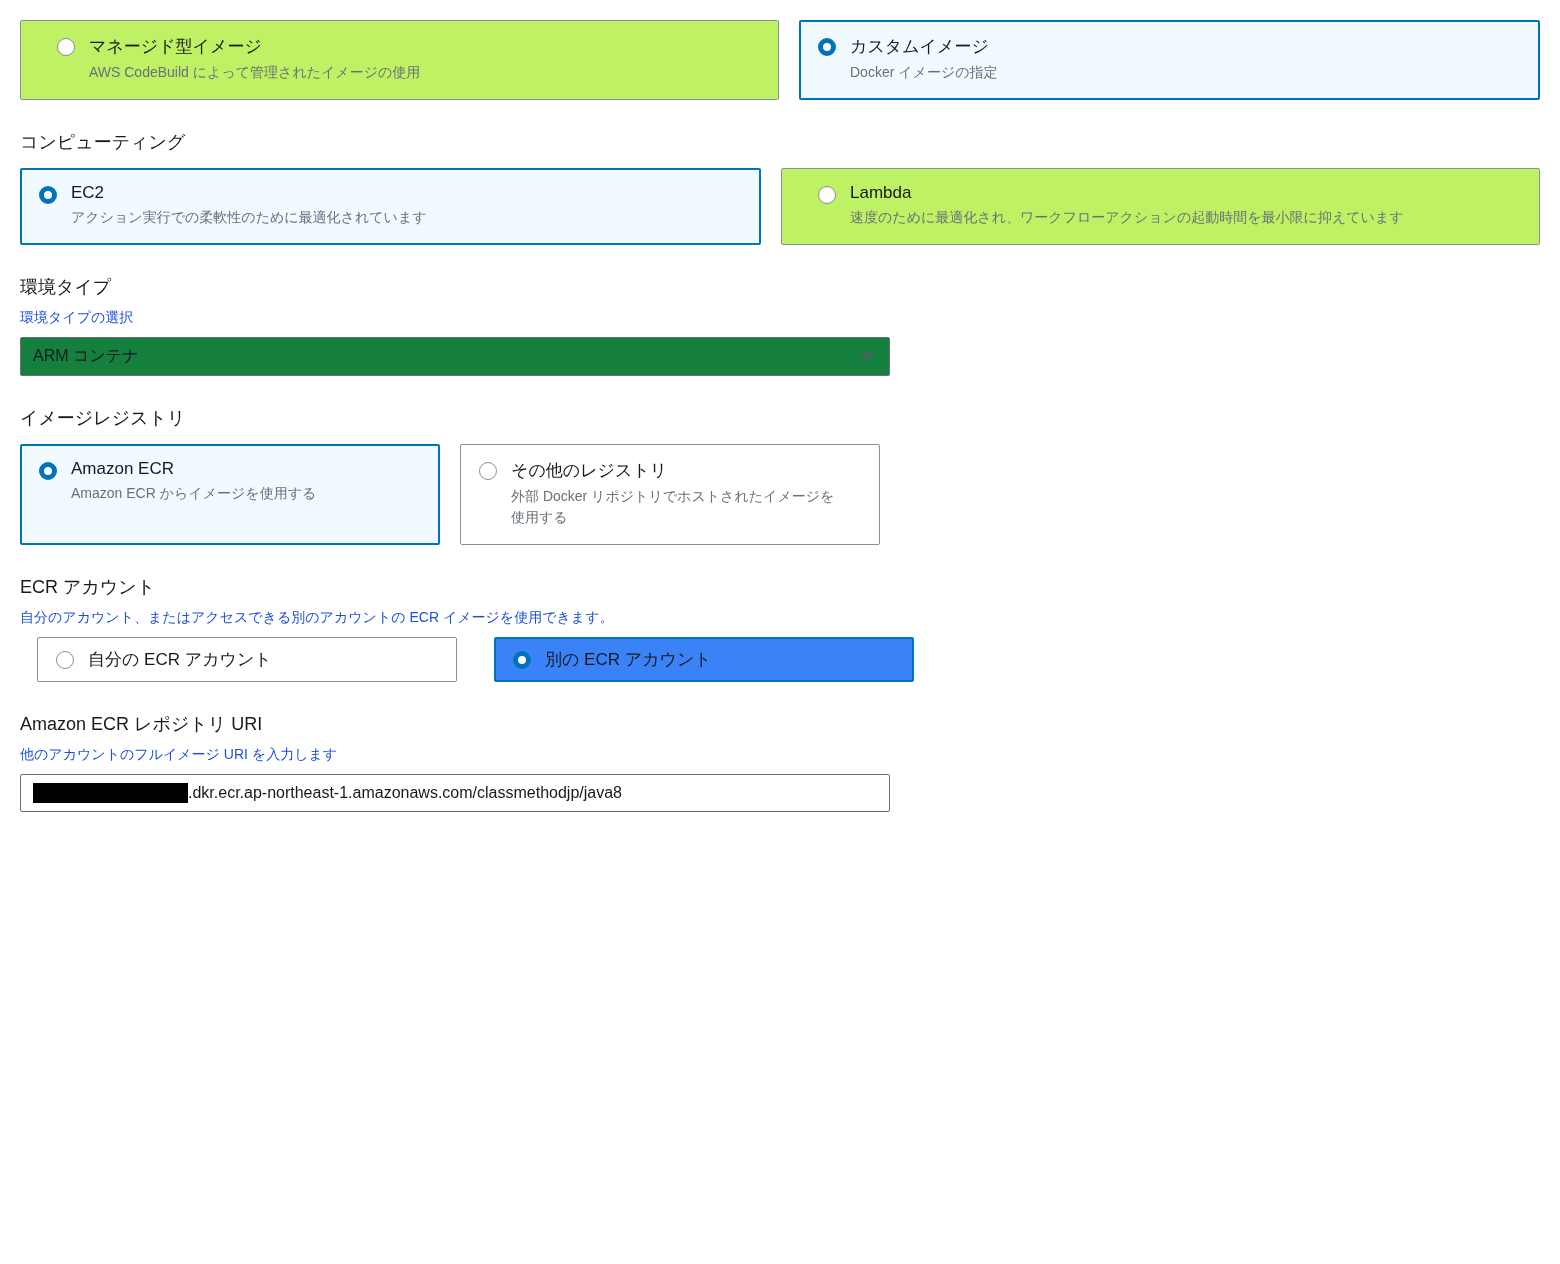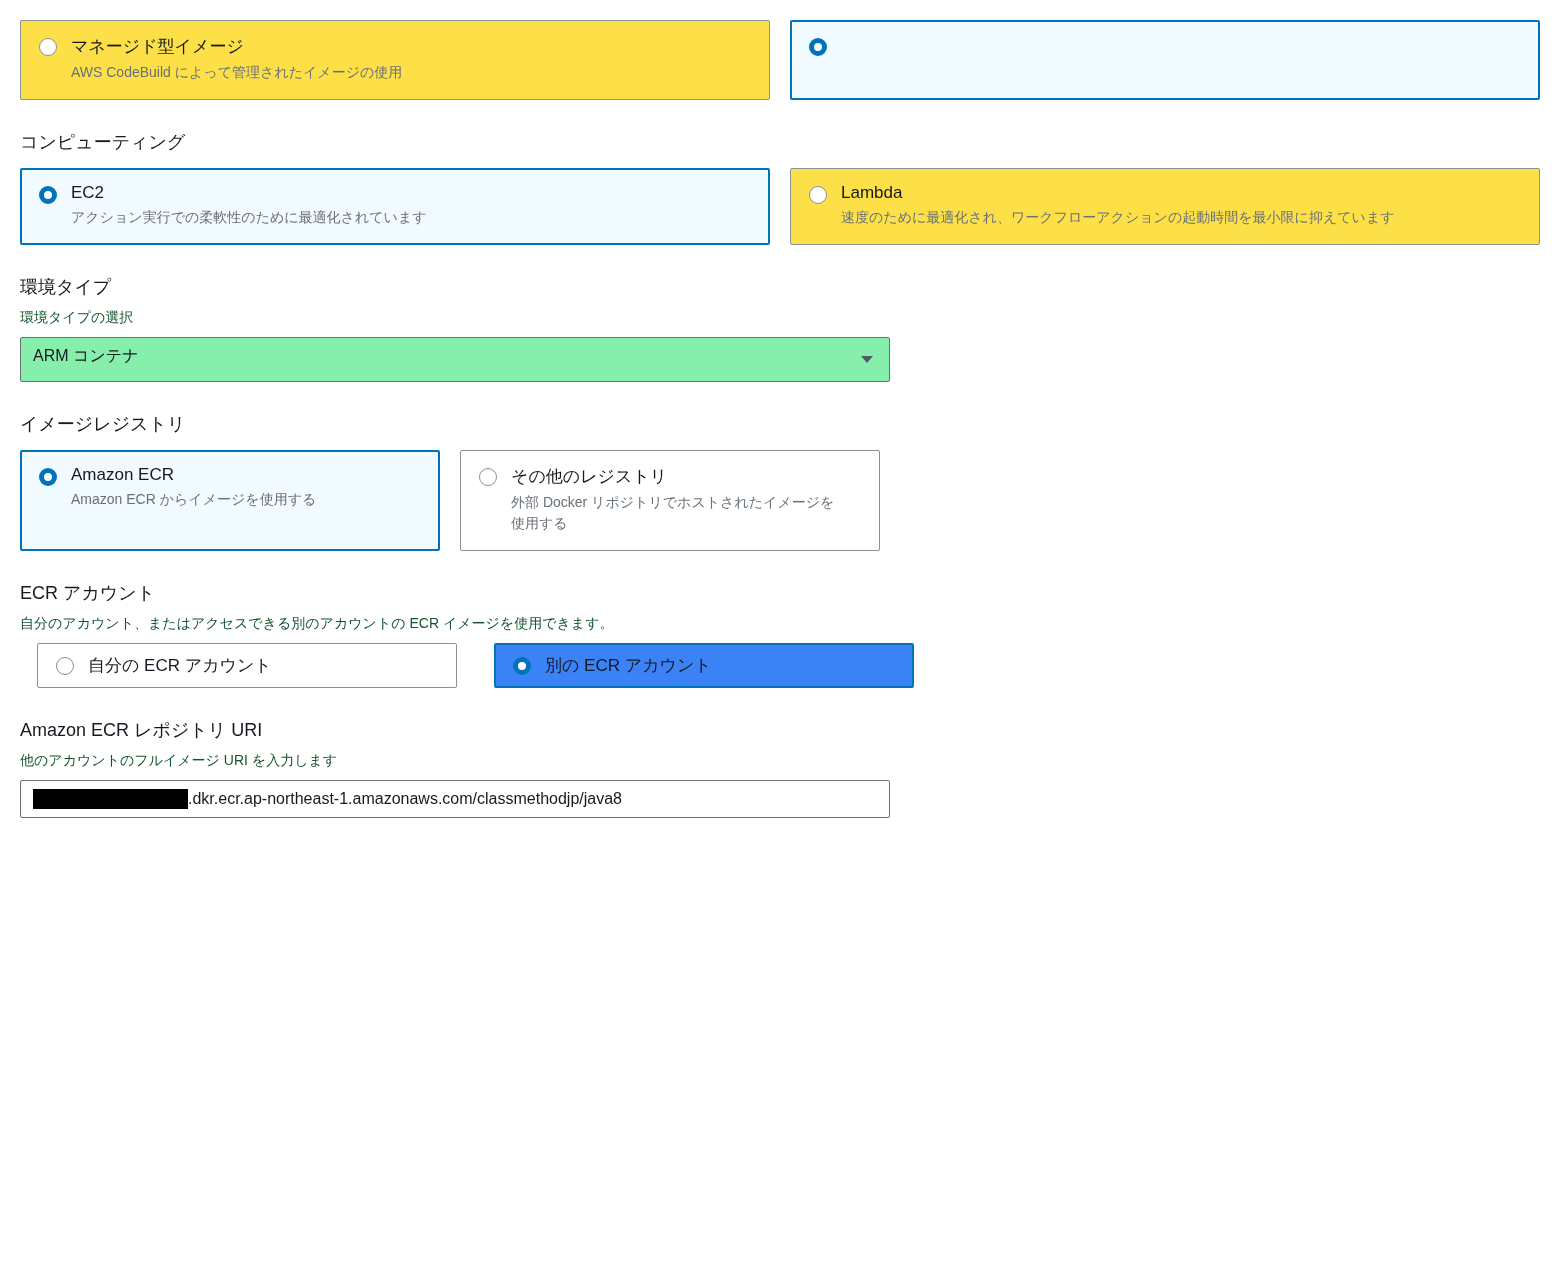--- a/index.html
+++ b/index.html
@@ -12,37 +12,37 @@
     }
     .section { margin-bottom: 30px; }
     .section-title {
       font-size: 18px;
       font-weight: 400;
       color: #16191f;
       margin-bottom: 14px;
     }
     .section-subtitle {
       font-size: 14px;
-      color: #14532d;
+      color: #1d4ed8;
       margin-bottom: 10px;
       margin-top: -4px;
     }
     .tile-row {
       display: flex;
       gap: 20px;
     }
     .tile {
       flex: 1;
       border: 1px solid #879196;
       border-radius: 2px;
-      padding: 14px 18px 16px 18px;
+      padding: 14px 18px 16px 36px;
       display: flex;
       align-items: flex-start;
       gap: 14px;
-      background: #fde047;
+      background: #bef264;
       cursor: pointer;
     }
     .tile.selected {
       border: 2px solid #0073bb;
       background: #f1faff;
       padding: 13px 17px 15px 17px;
     }
     .radio {
       width: 18px; height: 18px;
       border: 1.5px solid #879196;
@@ -69,24 +69,24 @@
     }
     .select-wrap {
       position: relative;
       width: 870px;
       max-width: 100%;
     }
     .select {
       width: 100%;
       border: 1px solid #687078;
       border-radius: 2px;
-      padding: 8px 40px 14px 12px;
+      padding: 8px 40px 8px 12px;
       font-size: 16px;
       color: #16191f;
-      background: #86efac;
+      background: #15803d;
       cursor: pointer;
     }
     .select-caret {
       position: absolute;
       right: 16px; top: 50%;
       transform: translateY(-50%);
       pointer-events: none;
     }
     .small-tile-row { display: flex; gap: 20px; }
     .small-tile {
@@ -153,20 +153,24 @@
   <div class="tile-row">
     <div class="tile">
       <div class="radio"></div>
       <div class="tile-body">
         <div class="tile-title">マネージド型イメージ</div>
         <div class="tile-desc">AWS CodeBuild によって管理されたイメージの使用</div>
       </div>
     </div>
     <div class="tile selected">
       <div class="radio checked"></div>
+      <div class="tile-body">
+        <div class="tile-title">カスタムイメージ</div>
+        <div class="tile-desc">Docker イメージの指定</div>
+      </div>
     </div>
   </div>
 </div>
 
 <div class="section">
   <div class="section-title">コンピューティング</div>
   <div class="tile-row">
     <div class="tile selected">
       <div class="radio checked"></div>
       <div class="tile-body">

